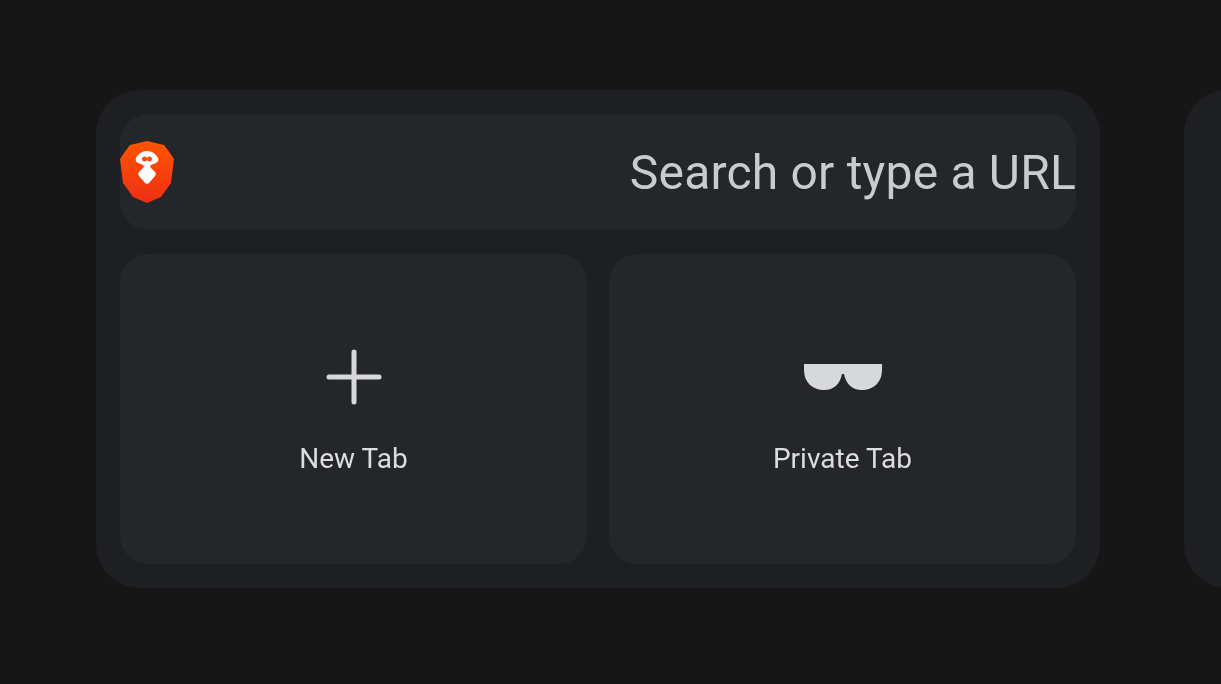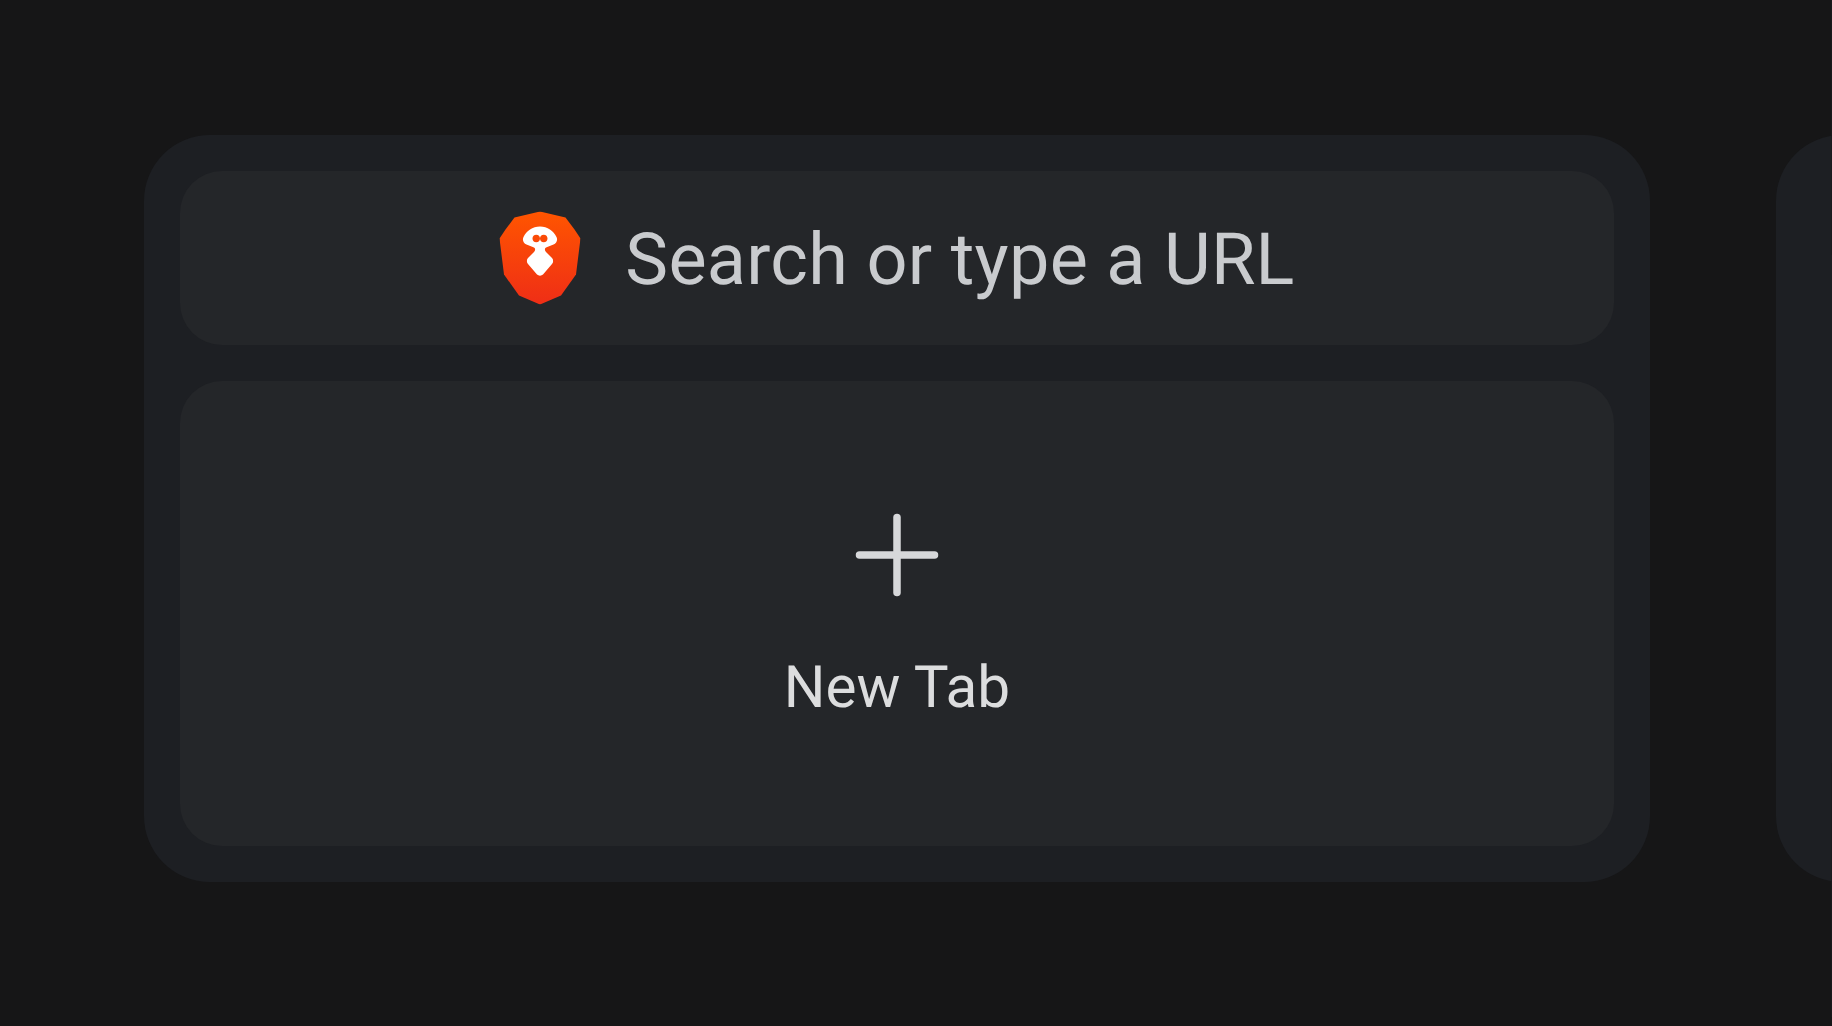--- a/index.html
+++ b/index.html
@@ -36,21 +36,21 @@
       height: 498px;
       background: #1d1f23;
       border-radius: 44px;
     }
     .search-bar {
       height: 116px;
       background: #242629;
       border-radius: 28px;
       display: flex;
       align-items: center;
-      justify-content: center;
+      justify-content: space-between;
       gap: 30px;
       cursor: pointer;
     }
     .brave-logo {
       width: 54px;
       height: 62px;
     }
     .search-placeholder {
       color: #c9cbce;
       font-size: 48px;
@@ -74,21 +74,21 @@
       cursor: pointer;
     }
     .tile-icon-wrap {
       height: 66px;
       display: flex;
       align-items: center;
       justify-content: center;
     }
     .tile-label {
       color: #dcddde;
-      font-size: 39px;
+      font-size: 28px;
       font-weight: 400;
     }
     svg { display: block; }
   </style>
 </head>
 <body>
 
 <div class="widget-card">
 
   <div class="search-bar">
@@ -112,19 +112,27 @@
     <div class="shortcut-tile">
       <span class="tile-icon-wrap">
         <svg width="62" height="62" viewBox="0 0 62 62">
           <line x1="31" y1="6" x2="31" y2="56" stroke="#d7d8da" stroke-width="5" stroke-linecap="round"></line>
           <line x1="6" y1="31" x2="56" y2="31" stroke="#d7d8da" stroke-width="5" stroke-linecap="round"></line>
         </svg>
       </span>
       <span class="tile-label">New Tab</span>
     </div>
 
+    <div class="shortcut-tile">
+      <span class="tile-icon-wrap">
+        <svg width="82" height="30" viewBox="0 0 82 30">
+          <path fill="#d7d8da" d="M2 2 L80 2 L80 8 C80 20 72 28 60 28 C50 28 44 22 42 12 L40 12 C38 22 32 28 22 28 C10 28 2 20 2 8 Z"></path>
+        </svg>
+      </span>
+      <span class="tile-label">Private Tab</span>
+    </div>
 
 
   </div>
 
 </div>
 
 <div class="widget-card-peek"></div>
 
 </body></html>

